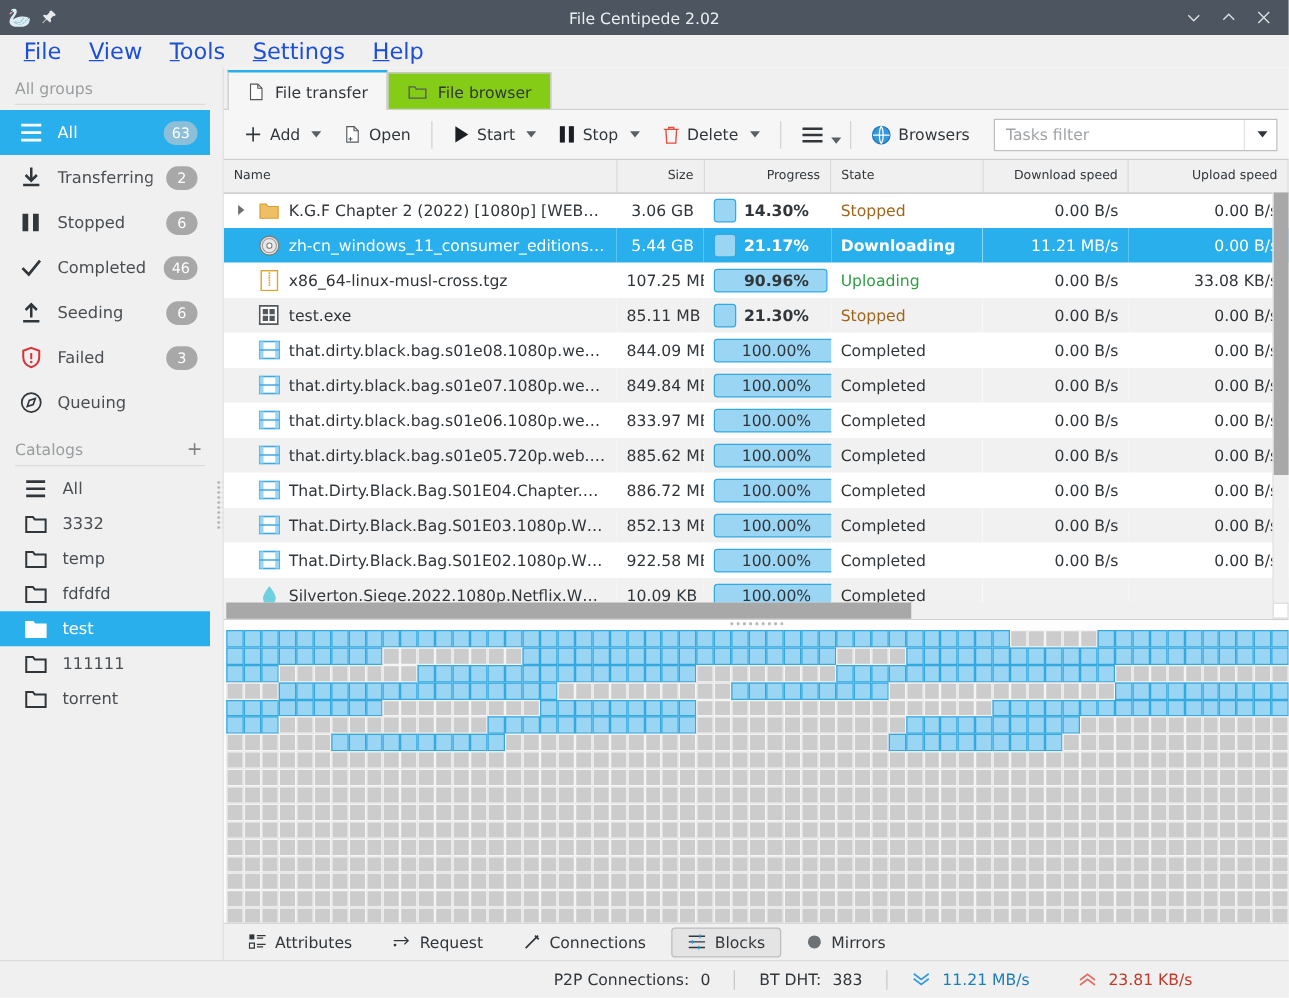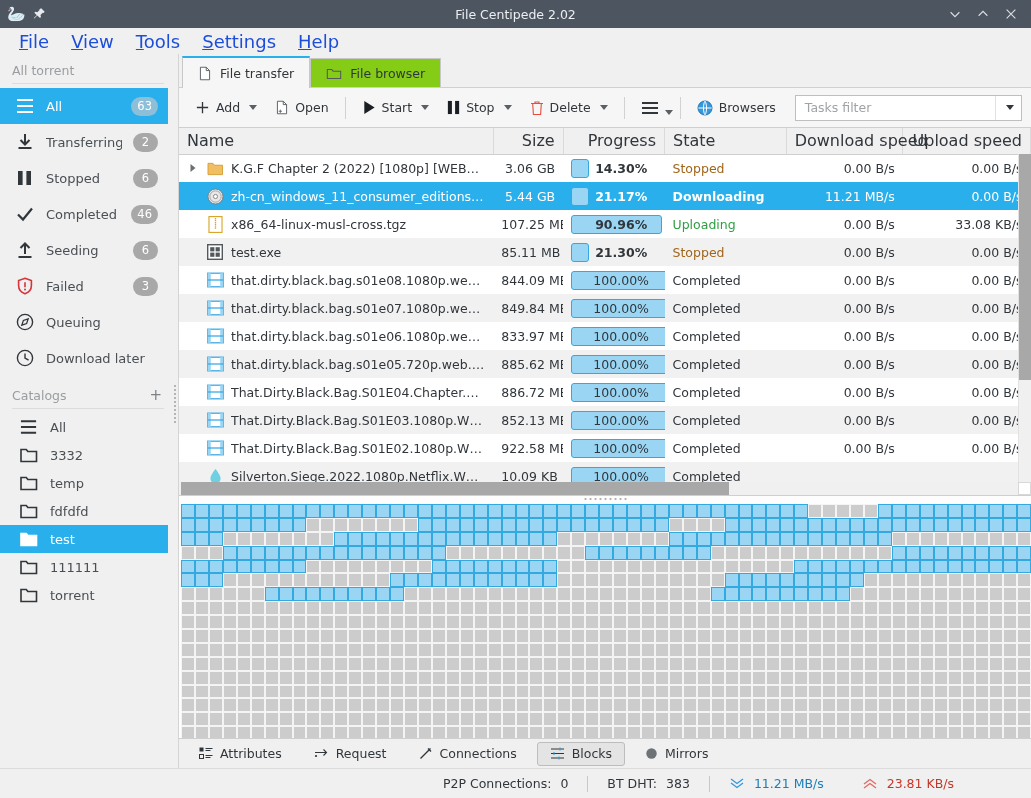--- a/index.html
+++ b/index.html
@@ -86,21 +86,21 @@
                display:flex; align-items:center; padding-left:9px; margin-left:10px; margin-right:2px;}
   .filterbox .ph { color:#a0a3a6; font-size:12.5px; flex:1 1 auto; }
   .filter-drop { width:26px; height:24px; display:flex; align-items:center; justify-content:center;
                  border-left:1px solid #e2e2e2; }
 
   
   .tablewrap { flex:0 0 368px; display:flex; flex-direction:column; min-height:0; position:relative;
                background:#fff; border-bottom:1px solid #cfcfcf;}
   table.tasks { width:100%; border-collapse:collapse; table-layout:fixed; }
   table.tasks th {
-    height:26px; background:#f0f0f0; font-weight:normal; font-size:16px; color:#31363b;
+    height:26px; background:#f0f0f0; font-weight:normal; font-size:10px; color:#31363b;
     border-bottom:1px solid #cfcfcf; border-right:1px solid #dadada; padding:0 8px;
     text-align:right; white-space:nowrap;
   }
   table.tasks th.l { text-align:left; }
   table.tasks td { height:28px; font-size:12.5px; padding:0 8px; white-space:nowrap;
                    overflow:hidden; border:none; }
   tr.row.alt td { background:#f1f1f1; }
   tr.row.sel td { background:#29b0ec !important; color:#fff !important; }
   td.c-name { padding-left:6px; }
   .namecell { display:flex; align-items:center; gap:7px; overflow:hidden; }
@@ -190,21 +190,21 @@
     <div class="menu-item"><u>F</u>ile</div>
     <div class="menu-item"><u>V</u>iew</div>
     <div class="menu-item"><u>T</u>ools</div>
     <div class="menu-item"><u>S</u>ettings</div>
     <div class="menu-item"><u>H</u>elp</div>
   </div>
 
   <div class="body">
 
     <div class="sidebar">
-      <div class="side-head">All torrent</div>
+      <div class="side-head">All groups</div>
       <div class="side-rule"></div>
       <div class="side-list" id="groups-list">
           <div class="side-item sel">
             <span class="side-ico">
               <svg width="19" height="18" viewBox="0 0 19 18">
                 <path d="M1 3h16M1 9h16M1 15h16" stroke="#ffffff" stroke-width="2.2"></path>
               </svg>
             </span>
             <span class="side-lbl">All</span>
             <span class="badge">63</span>
@@ -261,29 +261,20 @@
           </div>
           <div class="side-item">
             <span class="side-ico">
               <svg width="18" height="18" viewBox="0 0 18 18">
                 <circle cx="9" cy="9" r="7.6" fill="none" stroke="#31363b" stroke-width="1.4"></circle>
                 <path d="M12.2 5.8L7.4 7.4 5.8 12.2l4.8-1.6z" fill="none" stroke="#31363b" stroke-width="1.3"></path>
               </svg>
             </span>
             <span class="side-lbl">Queuing</span>
           </div>
-          <div class="side-item">
-            <span class="side-ico">
-              <svg width="18" height="18" viewBox="0 0 18 18">
-                <circle cx="9" cy="9" r="7.6" fill="none" stroke="#31363b" stroke-width="1.4"></circle>
-                <path d="M9 4.5V9l3.6 2.2" fill="none" stroke="#31363b" stroke-width="1.4"></path>
-              </svg>
-            </span>
-            <span class="side-lbl">Download later</span>
-          </div>
         </div>
 
       <div class="side-head with-plus" style="margin-top:8px;">
         <span>Catalogs</span>
         <span class="plus">+</span>
       </div>
       <div class="side-rule"></div>
       <div class="side-list" id="catalogs-list">
           <div class="side-item cat-item">
             <span class="side-ico">

